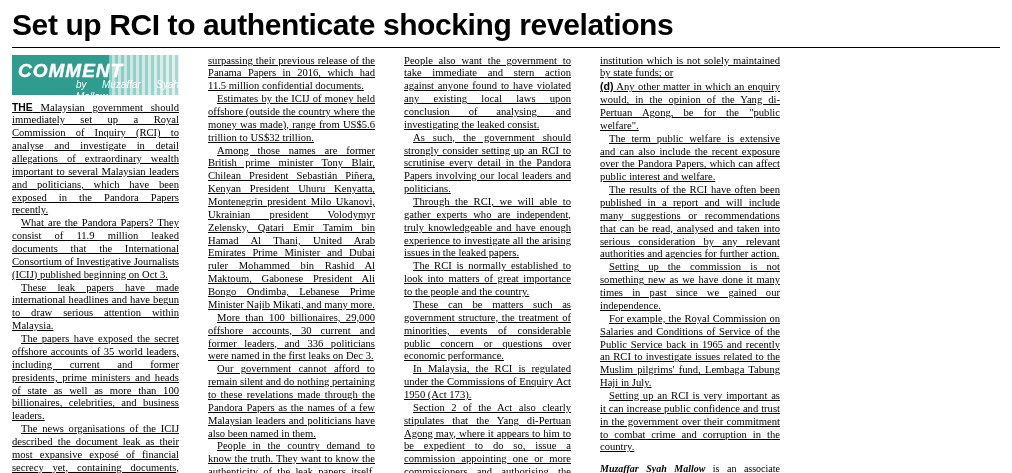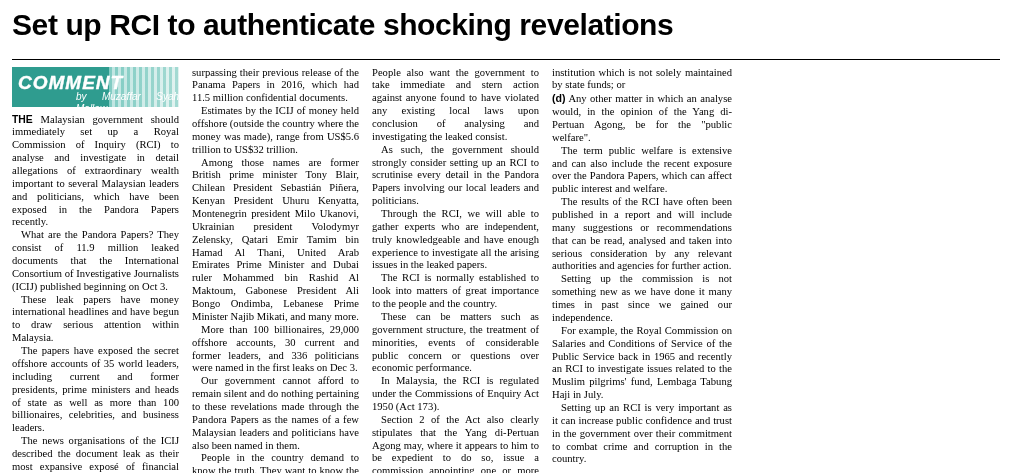--- a/index.html
+++ b/index.html
@@ -15,31 +15,32 @@
     width:1012px;height:473px;
     box-sizing:border-box;
     padding:10px 12px 8px 12px;
   }
   .headline{
     font-family:"Liberation Sans", sans-serif;
     font-weight:bold;
     font-size:30px;
     line-height:1.02;
     letter-spacing:-0.4px;
-    margin:0 0 18px 0;
+    margin:0 0 6px 0;
     color:#000;
   }
   .rule{
     border-top:1.5px solid #000;
     margin:0 0 7px 0;
   }
   .cols{
     display:flex;
-    gap:0;
+    gap:16px;
     height:400px;
+    text-decoration:underline;
   }
   .col{
     width:180px;
     padding-right:13px;
     box-sizing:border-box;
     font-size:10.6px;
     line-height:1.215;
     text-align:justify;
     position:relative;
   }
@@ -110,21 +111,21 @@
   <div class="cols">
 
     <div class="col">
       <div class="comment-badge">
         <div class="stripe"></div>
         <div class="comment-word">COMMENT</div>
         <div class="comment-by">by Muzaffar Syah Mallow</div>
       </div>
       <p class="noindent"><span class="lead-bold">THE</span> <span>Malaysian government should immediately set up a Royal Commission of Inquiry (RCI) to analyse and investigate in detail allegations of extraordinary wealth important to several Malaysian leaders and politicians, which have been exposed in the Pandora Papers recently.</span></p>
       <p>What are the Pandora Papers? They consist of 11.9 million leaked documents that the International Consortium of Investigative Journalists (ICIJ) published beginning on Oct 3.</p>
-      <p>These leak papers have money international headlines and have begun to draw serious attention within Malaysia.</p>
+      <p>These leak papers have made international headlines and have begun to draw serious attention within Malaysia.</p>
       <p>The papers have exposed the secret offshore accounts of 35 world leaders, including current and former presidents, prime ministers and heads of state as well as more than 100 billionaires, celebrities, and business leaders.</p>
       <p>The news organisations of the ICIJ described the document leak as their most expansive exposé of financial secrecy yet, containing documents, images, emails and spreadsheets from 14 financial service companies in nations, including Panama, Switzerland and the United Arab Emirates,</p>
     </div>
 
     <div class="col">
       <p class="noindent">surpassing their previous release of the Panama Papers in 2016, which had 11.5 million confidential documents.</p>
       <p>Estimates by the ICIJ of money held offshore (outside the country where the money was made), range from US$5.6 trillion to US$32 trillion.</p>
       <p>Among those names are former British prime minister Tony Blair, Chilean President Sebastián Piñera, Kenyan President Uhuru Kenyatta, Montenegrin president Milo Ukanovi, Ukrainian president Volodymyr Zelensky, Qatari Emir Tamim bin Hamad Al Thani, United Arab Emirates Prime Minister and Dubai ruler Mohammed bin Rashid Al Maktoum, Gabonese President Ali Bongo Ondimba, Lebanese Prime Minister Najib Mikati, and many more.</p>
       <p>More than 100 billionaires, 29,000 offshore accounts, 30 current and former leaders, and 336 politicians were named in the first leaks on Dec 3.</p>
       <p>Our government cannot afford to remain silent and do nothing pertaining to these revelations made through the Pandora Papers as the names of a few Malaysian leaders and politicians have also been named in them.</p>
@@ -137,21 +138,21 @@
       <p>Through the RCI, we will able to gather experts who are independent, truly knowledgeable and have enough experience to investigate all the arising issues in the leaked papers.</p>
       <p>The RCI is normally established to look into matters of great importance to the people and the country.</p>
       <p>These can be matters such as government structure, the treatment of minorities, events of considerable public concern or questions over economic performance.</p>
       <p>In Malaysia, the RCI is regulated under the Commissions of Enquiry Act 1950 (Act 173).</p>
       <p>Section 2 of the Act also clearly stipulates that the Yang di-Pertuan Agong may, where it appears to him to be expedient to do so, issue a commission appointing one or more commissioners and authorising the commissioners to enquire into:</p>
 
     </div>
 
     <div class="col">
       <p class="noindent">institution which is not solely maintained by state funds; or</p>
-      <p class="noindent"><b class="inl">(d)</b> <span>Any other matter in which an analyse would, in the opinion of the Yang di-Pertuan Agong, be for the "public welfare".</span></p>
+      <p class="noindent"><b class="inl">(d)</b> <span>Any other matter in which an enquiry would, in the opinion of the Yang di-Pertuan Agong, be for the "public welfare".</span></p>
       <p>The term public welfare is extensive and can also include the recent exposure over the Pandora Papers, which can affect public interest and welfare.</p>
       <p>The results of the RCI have often been published in a report and will include many suggestions or recommendations that can be read, analysed and taken into serious consideration by any relevant authorities and agencies for further action.</p>
       <p>Setting up the commission is not something new as we have done it many times in past since we gained our independence.</p>
       <p>For example, the Royal Commission on Salaries and Conditions of Service of the Public Service back in 1965 and recently an RCI to investigate issues related to the Muslim pilgrims' fund, Lembaga Tabung Haji in July.</p>
       <p>Setting up an RCI is very important as it can increase public confidence and trust in the government over their commitment to combat crime and corruption in the country.</p>
       <div class="bio">
         <span class="name">Muzaffar Syah Mallow</span><span> is an associate professor of Faculty of Syariah and Law, at Universiti Sains Islam Malaysia. Comments:</span>
         
       </div>
     </div>

